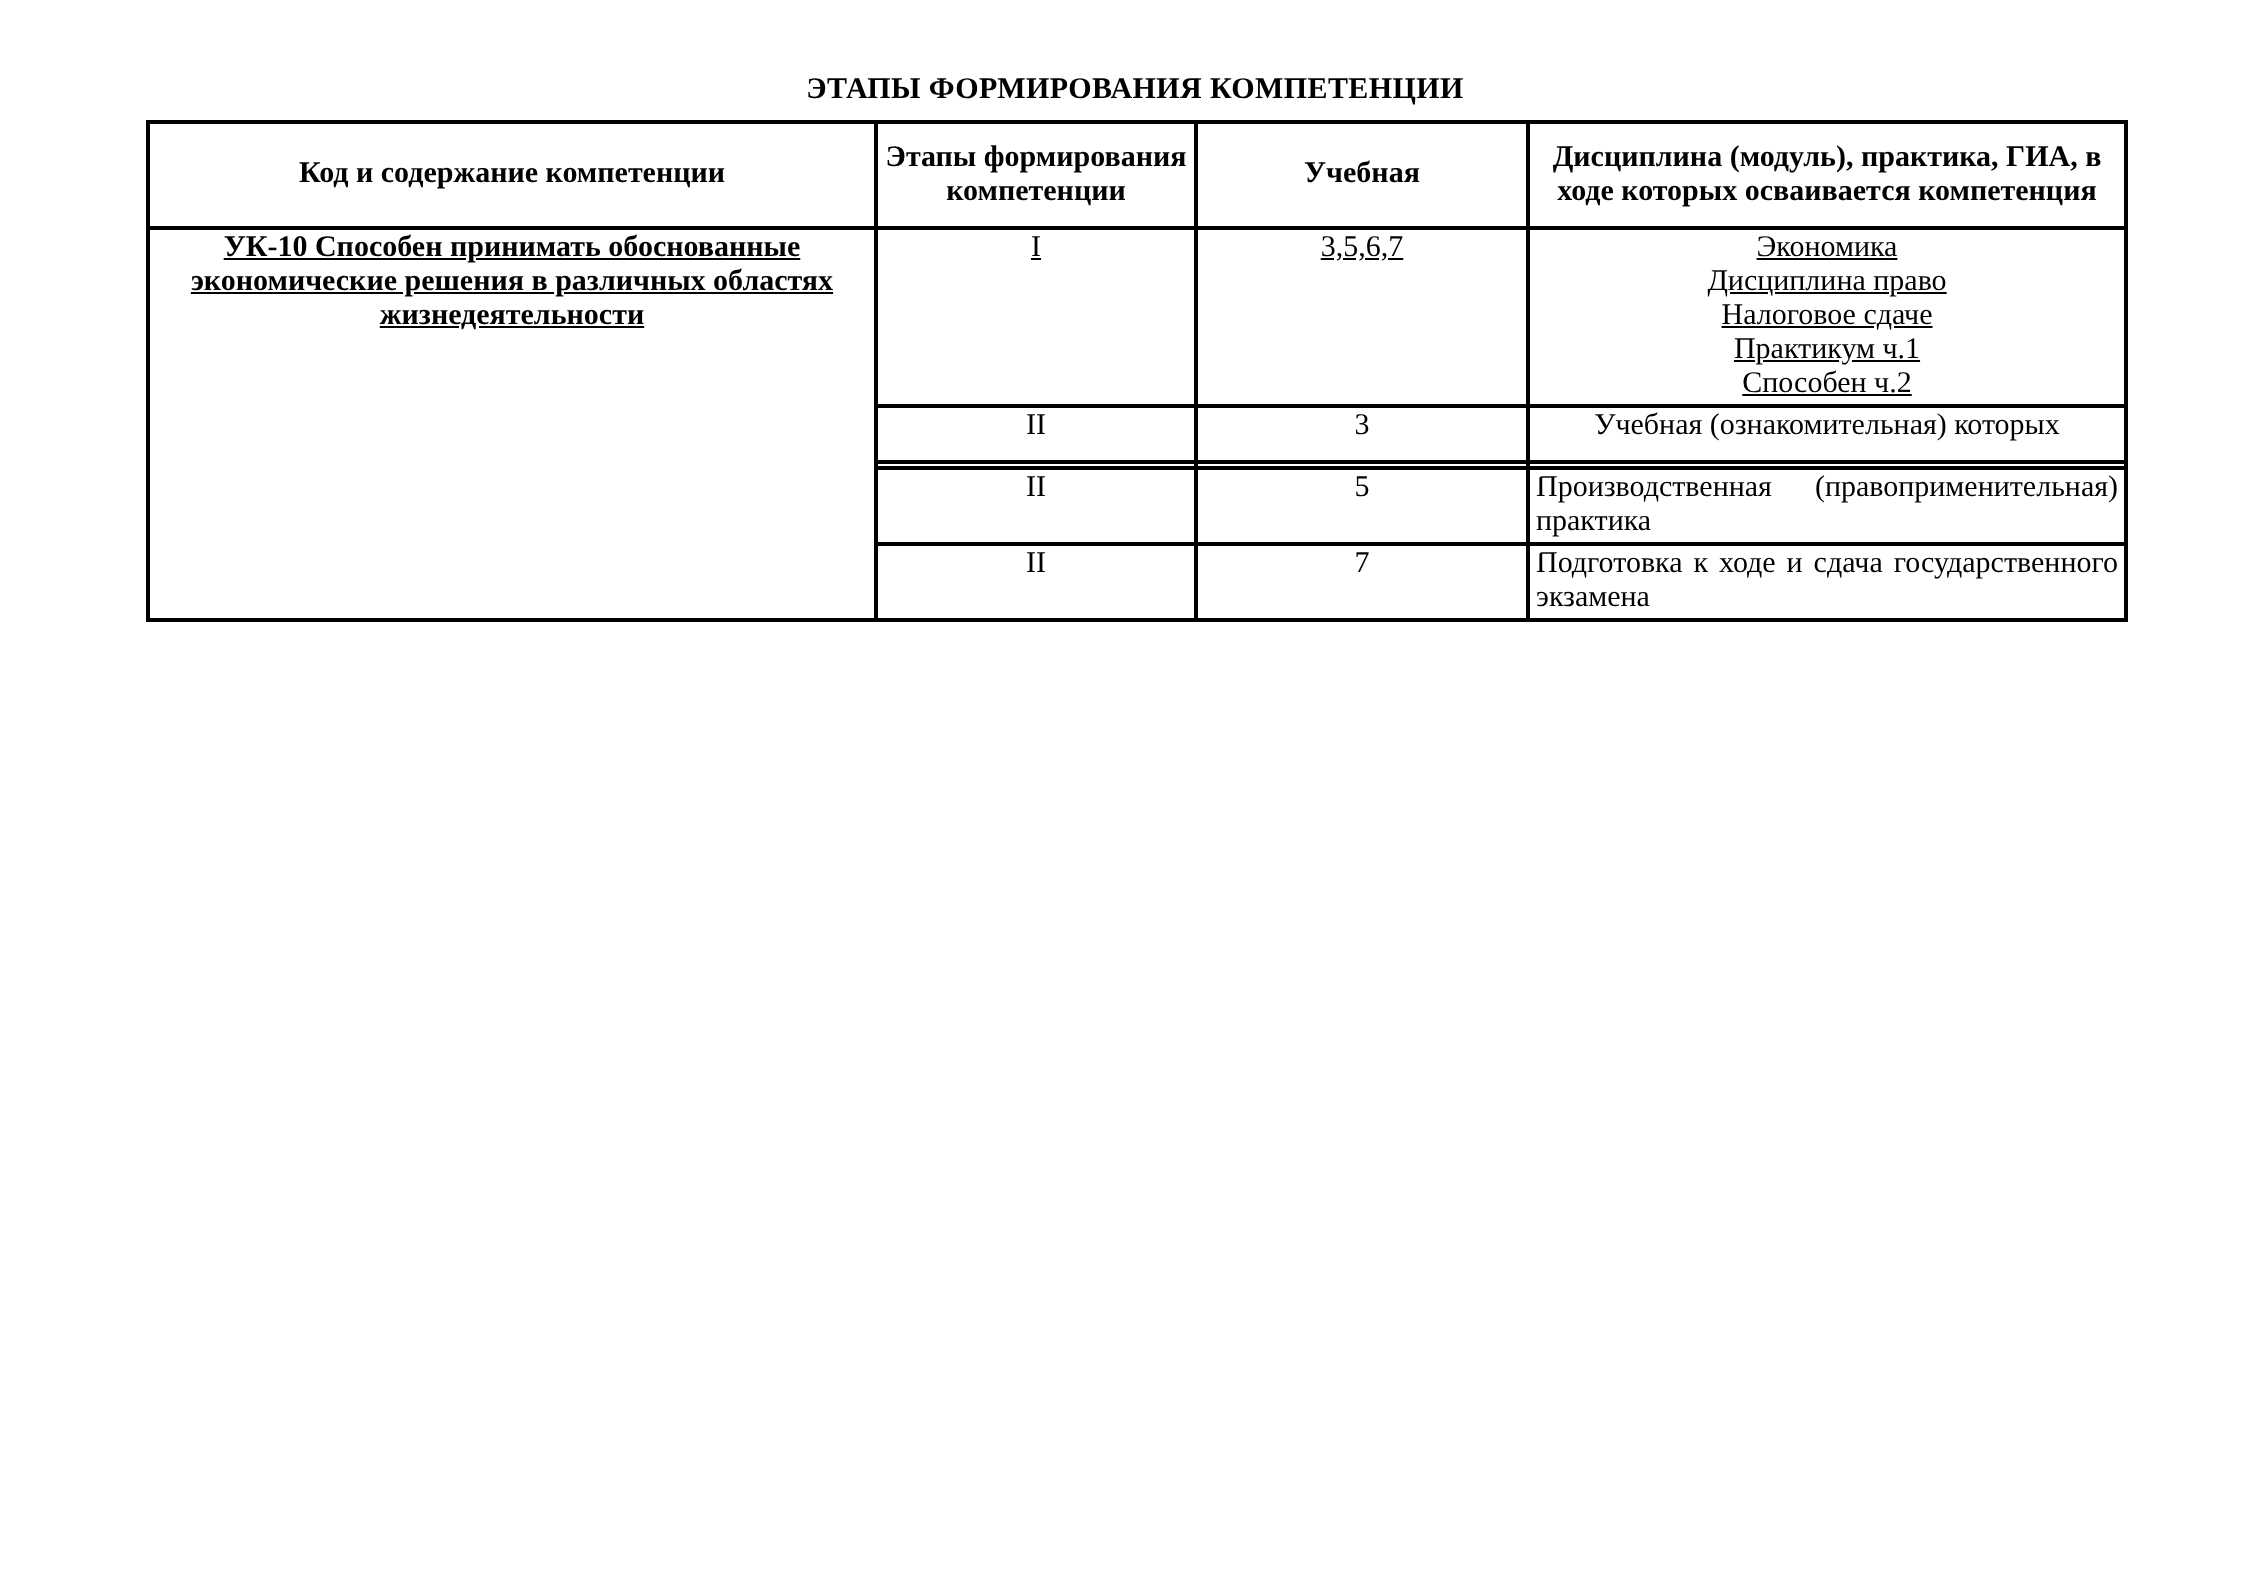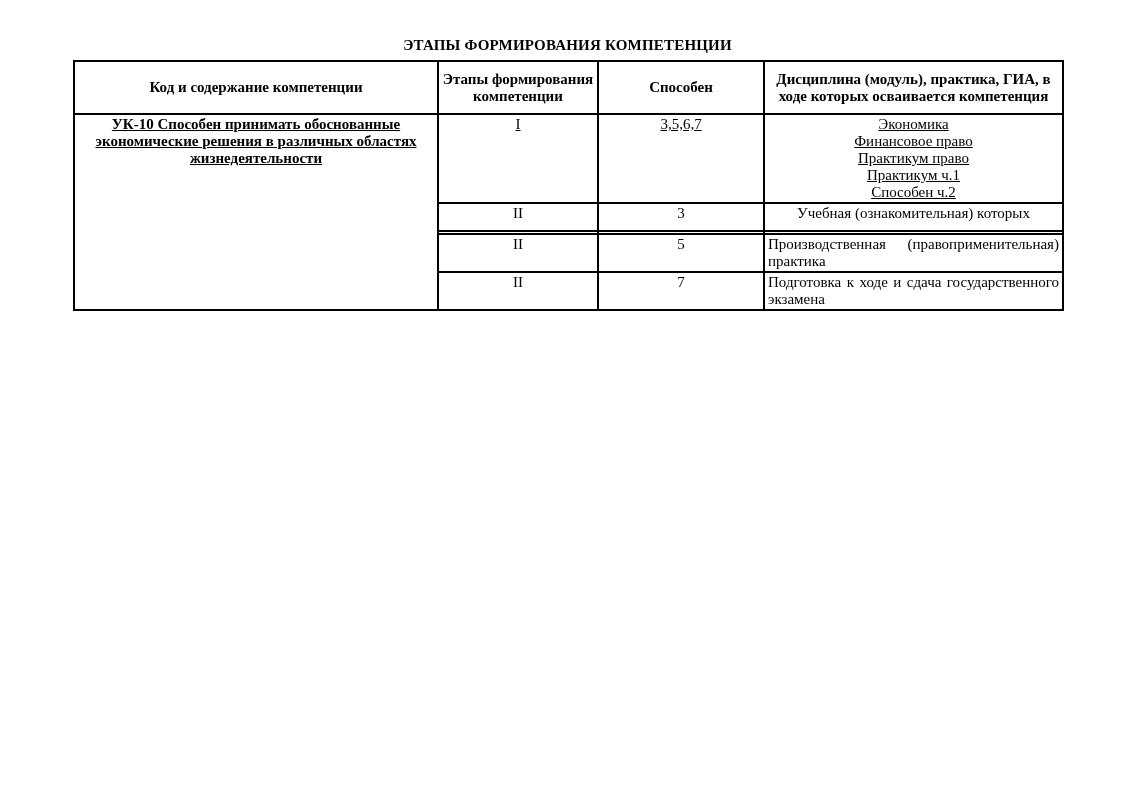--- a/index.html
+++ b/index.html
@@ -89,32 +89,32 @@
       <col style="width:364px">
       <col style="width:160px">
       <col style="width:166px">
       <col style="width:299px">
     </colgroup>
 
     <tbody>
         <tr class="header-row">
       <th>Код и содержание компетенции</th>
       <th>Этапы формирования компетенции</th>
-      <th>Способен</th>
+      <th>Учебная</th>
       <th>Дисциплина (модуль), практика, ГИА, в ходе которых осваивается компетенция</th>
     </tr>
 
     <tr class="row-1">
       <td class="competency-cell" rowspan="5">УК-10 Способен принимать обоснованные экономические решения в различных областях жизнедеятельности</td>
       <td class="stage-cell">I</td>
       <td class="semester-cell">3,5,6,7</td>
       <td class="disc-cell">
         <span class="disc-line">Экономика</span>
-        <span class="disc-line">Финансовое право</span>
-        <span class="disc-line">Практикум право</span>
+        <span class="disc-line">Дисциплина право</span>
+        <span class="disc-line">Налоговое сдаче</span>
         <span class="disc-line">Практикум ч.1</span>
         <span class="disc-line">Способен ч.2</span>
       </td>
     </tr>
 
     <tr class="row-2">
       <td class="stage-cell">II</td>
       <td class="semester-cell">3</td>
       <td class="disc-cell">Учебная (ознакомительная) которых</td>
     </tr>

